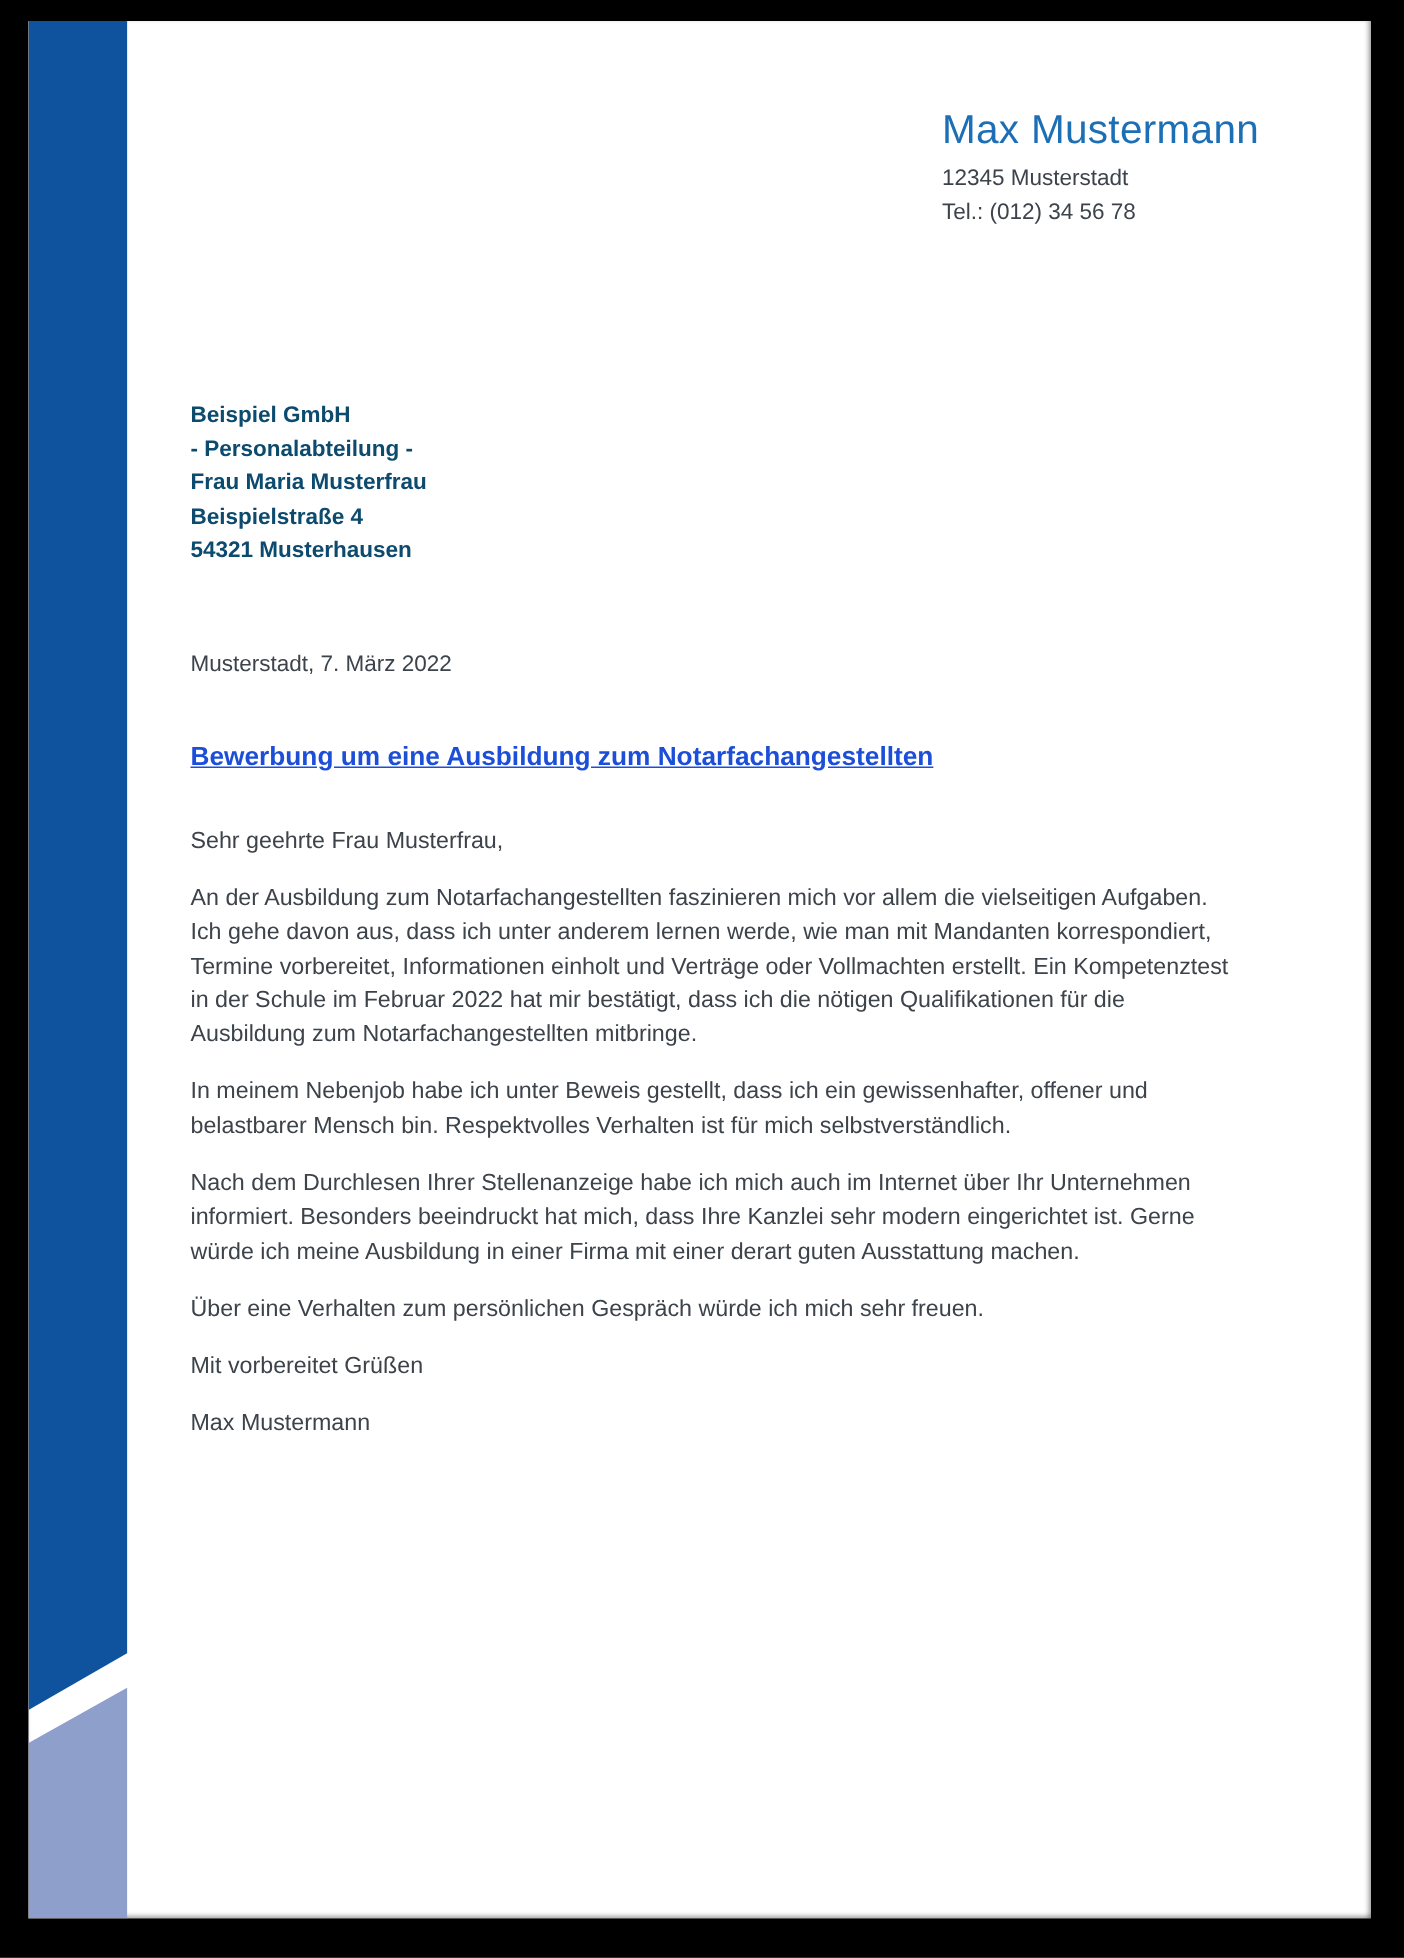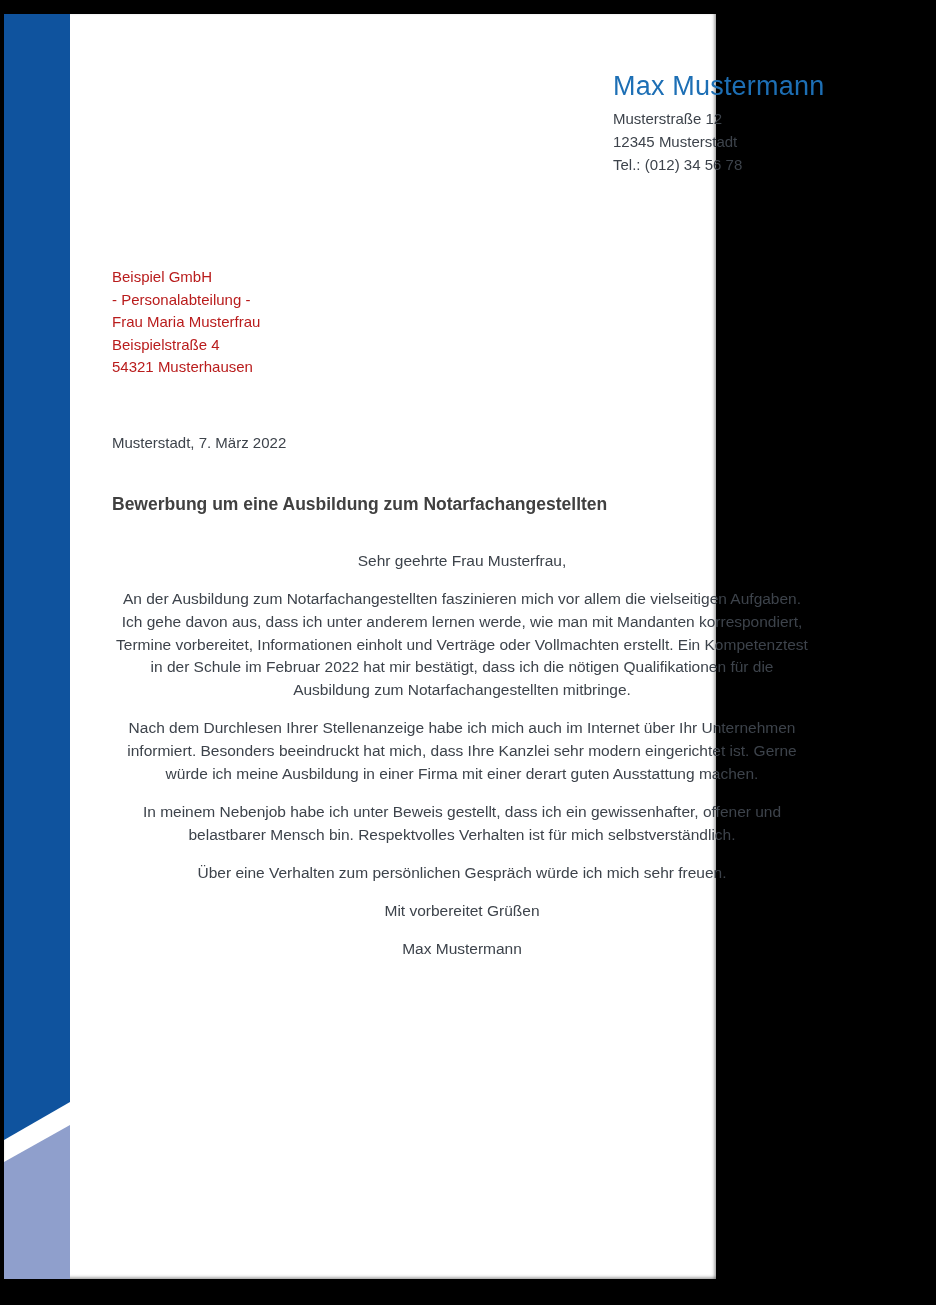--- a/index.html
+++ b/index.html
@@ -10,23 +10,23 @@
   }
   .canvas {
     position: relative;
     width: 936px;
     height: 1305px;
     background: #000000;
     overflow: hidden;
   }
   .page {
     position: absolute;
-    left: 4px;
+    left: 19px;
     top: 14px;
-    width: 712px;
+    width: 895px;
     height: 1265px;
     background: #ffffff;
     box-shadow: inset -3px 0 3px -1px rgba(0,0,0,0.30), inset 0 -3px 3px -1px rgba(0,0,0,0.30);
   }
   
   .stripe-dark {
     position: absolute;
     left: 0; top: 0;
     width: 66px;
     height: 1126px;
@@ -61,98 +61,97 @@
     font-weight: 300;
     line-height: 23px;
     color: #3d434b;
   }
   
   .recipient {
     position: absolute;
     left: 108px;
     top: 252px;
     font-size: 15px;
-    font-weight: 400;
+    font-weight: 700;
     line-height: 22.5px;
-    color: #b91c1c;
+    color: #0c4a6e;
   }
   
   .date-line {
     position: absolute;
     left: 108px;
     top: 420px;
     width: 701px;
     text-align: left;
     font-size: 15px;
     font-weight: 300;
     color: #3d434b;
   }
   
   .subject {
     position: absolute;
     left: 108px;
     top: 480px;
     width: 701px;
     font-size: 17.5px;
     font-weight: bold;
-    color: #404040;
+    color: #1d4ed8;
+    text-decoration: underline;
   }
   
   .letter-body {
     position: absolute;
     left: 108px;
     top: 536px;
     width: 700px;
     font-size: 15.5px;
     font-weight: 300;
     line-height: 22.7px;
     color: #3d434b;
   }
   .letter-body p {
     margin: 0 0 15.5px 0;
-    text-align: center;
   }
   .signature {
     margin-top: 40px;
   }
 </style>
 </head>
 <body>
 
 <div class="canvas">
   <div class="page">
 
     <div class="stripe-dark"></div>
     <div class="stripe-light"></div>
 
     <div class="sender">
       <div class="sender-name">Max Mustermann</div>
       <div class="sender-address">
-        <div>Musterstraße 12</div>
         <div>12345 Musterstadt</div>
         <div>Tel.: (012) 34 56 78</div>
       </div>
     </div>
 
     <div class="recipient">
       <div>Beispiel GmbH</div>
       <div>- Personalabteilung -</div>
       <div>Frau Maria Musterfrau</div>
       <div>Beispielstraße 4</div>
       <div>54321 Musterhausen</div>
     </div>
 
     <div class="date-line">Musterstadt, 7. März 2022</div>
 
     <div class="subject">Bewerbung um eine Ausbildung zum Notarfachangestellten</div>
 
     <div class="letter-body">
       <p>Sehr geehrte Frau Musterfrau,</p>
       <p>An der Ausbildung zum Notarfachangestellten faszinieren mich vor allem die vielseitigen Aufgaben. Ich gehe davon aus, dass ich unter anderem lernen werde, wie man mit Mandanten korrespondiert, Termine vorbereitet, Informationen einholt und Verträge oder Vollmachten erstellt. Ein Kompetenztest in der Schule im Februar 2022 hat mir bestätigt, dass ich die nötigen Qualifikationen für die Ausbildung zum Notarfachangestellten mitbringe.</p>
+      <p>In meinem Nebenjob habe ich unter Beweis gestellt, dass ich ein gewissenhafter, offener und belastbarer Mensch bin. Respektvolles Verhalten ist für mich selbstverständlich.</p>
       <p>Nach dem Durchlesen Ihrer Stellenanzeige habe ich mich auch im Internet über Ihr Unternehmen informiert. Besonders beeindruckt hat mich, dass Ihre Kanzlei sehr modern eingerichtet ist. Gerne würde ich meine Ausbildung in einer Firma mit einer derart guten Ausstattung machen.</p>
-      <p>In meinem Nebenjob habe ich unter Beweis gestellt, dass ich ein gewissenhafter, offener und belastbarer Mensch bin. Respektvolles Verhalten ist für mich selbstverständlich.</p>
       <p>Über eine Verhalten zum persönlichen Gespräch würde ich mich sehr freuen.</p>
       <p>Mit vorbereitet Grüßen</p>
       <p class="signature">Max Mustermann</p>
     </div>
 
   </div>
 </div>
 
 </body></html>

